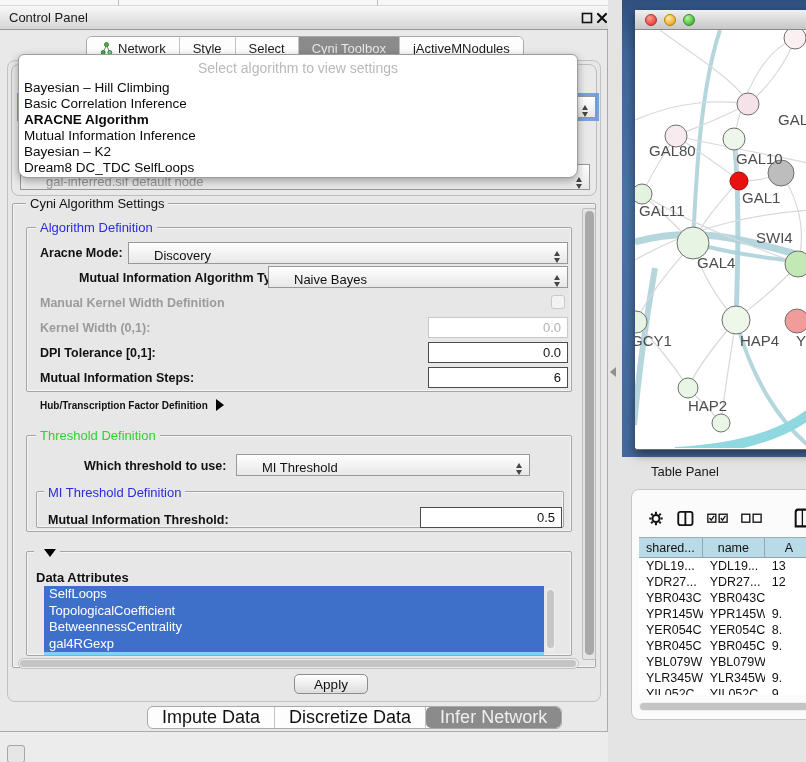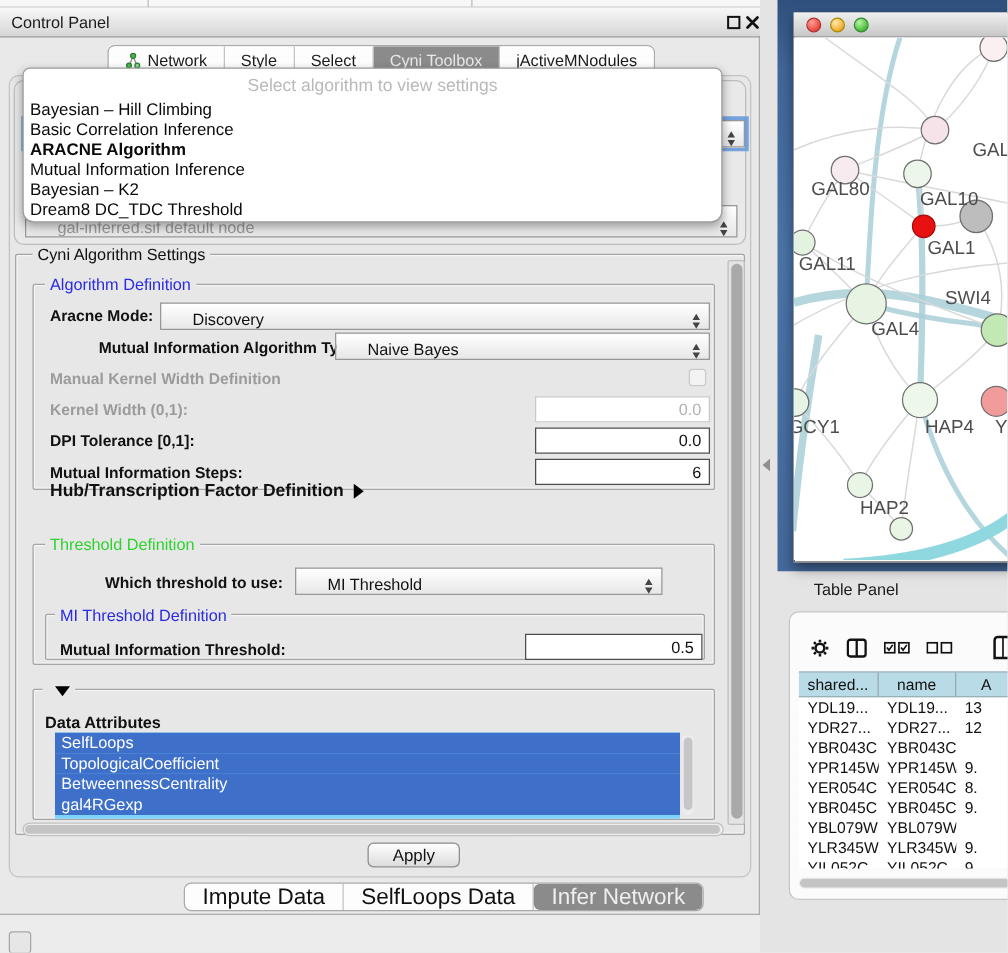--- a/index.html
+++ b/index.html
@@ -196,21 +196,21 @@
   </div>
 
   <div class="abs popup">
     <div class="popup-placeholder">Select algorithm to view settings</div>
     <div style="height:4px"></div>
     <div class="popup-item">Bayesian – Hill Climbing</div>
     <div class="popup-item">Basic Correlation Inference</div>
     <div class="popup-item bold">ARACNE Algorithm</div>
     <div class="popup-item">Mutual Information Inference</div>
     <div class="popup-item">Bayesian – K2</div>
-    <div class="popup-item">Dream8 DC_TDC Threshold</div>
+    <div class="popup-item">Dream8 DC_TDC SelfLoops</div>
   </div>
 
   <div class="fieldset" style="left:12px; top:203px; width:584px; height:465px; background:#e7e7e7;"></div>
   <div class="legend" style="left:26px; top:196px;">Cyni Algorithm Settings</div>
 
   <div class="fieldset" style="left:26px; top:227px; width:546px; height:165px;"></div>
   <div class="legend blue" style="left:36px; top:220px;">Algorithm Definition</div>
 
   <div class="lbl" style="left:40px; top:246px;">Aracne Mode:</div>
   <div class="combo" style="left:128px; top:242px; width:440px;">
@@ -235,21 +235,21 @@
 
   <div class="lbl dis" style="left:40px; top:321px;">Kernel Width (0,1):</div>
   <div class="field dis" style="left:428px; top:317px; width:140px;">0.0</div>
 
   <div class="lbl" style="left:40px; top:346px;">DPI Tolerance [0,1]:</div>
   <div class="field" style="left:428px; top:342px; width:140px;">0.0</div>
 
   <div class="lbl" style="left:40px; top:371px;">Mutual Information Steps:</div>
   <div class="field" style="left:428px; top:367px; width:140px;">6</div>
 
-  <div class="lbl" style="left:40px; top:384px; font-size:14px;">
+  <div class="lbl" style="left:40px; top:399px; font-size:10px;">
     <span>Hub/Transcription Factor Definition</span><span class="tri-right"></span>
   </div>
 
   <div class="fieldset" style="left:26px; top:435px; width:546px; height:97px;"></div>
   <div class="legend green" style="left:36px; top:428px;">Threshold Definition</div>
 
   <div class="lbl" style="left:84px; top:459px;">Which threshold to use:</div>
   <div class="combo" style="left:236px; top:454px; width:294px;">
     <span>MI Threshold</span>
     <span class="spin">
@@ -284,21 +284,21 @@
       <div class="thumb"></div>
     </div>
   <div class="abs vscroll">
       <div class="thumb"></div>
     </div>
 
   <div class="abs apply-btn">Apply</div>
 
   <div class="abs btabs">
     <div class="btab">Impute Data</div>
-    <div class="btab">SelfLoops Data</div>
+    <div class="btab">Discretize Data</div>
     <div class="btab sel">Infer Network</div>
   </div>
 
   <div class="abs mini-btn"></div>
 
   <div class="abs net-window"></div>
   <div class="abs net-titlebar"></div>
   <div class="abs light red" style="left:645px"></div>
   <div class="abs light yellow" style="left:664px"></div>
   <div class="abs light green" style="left:683px"></div>

